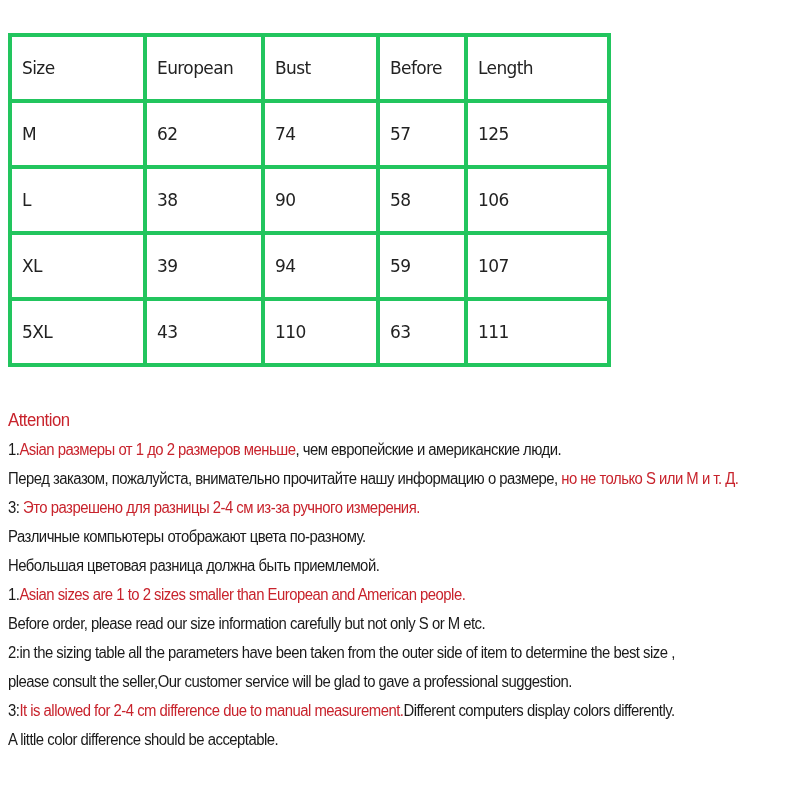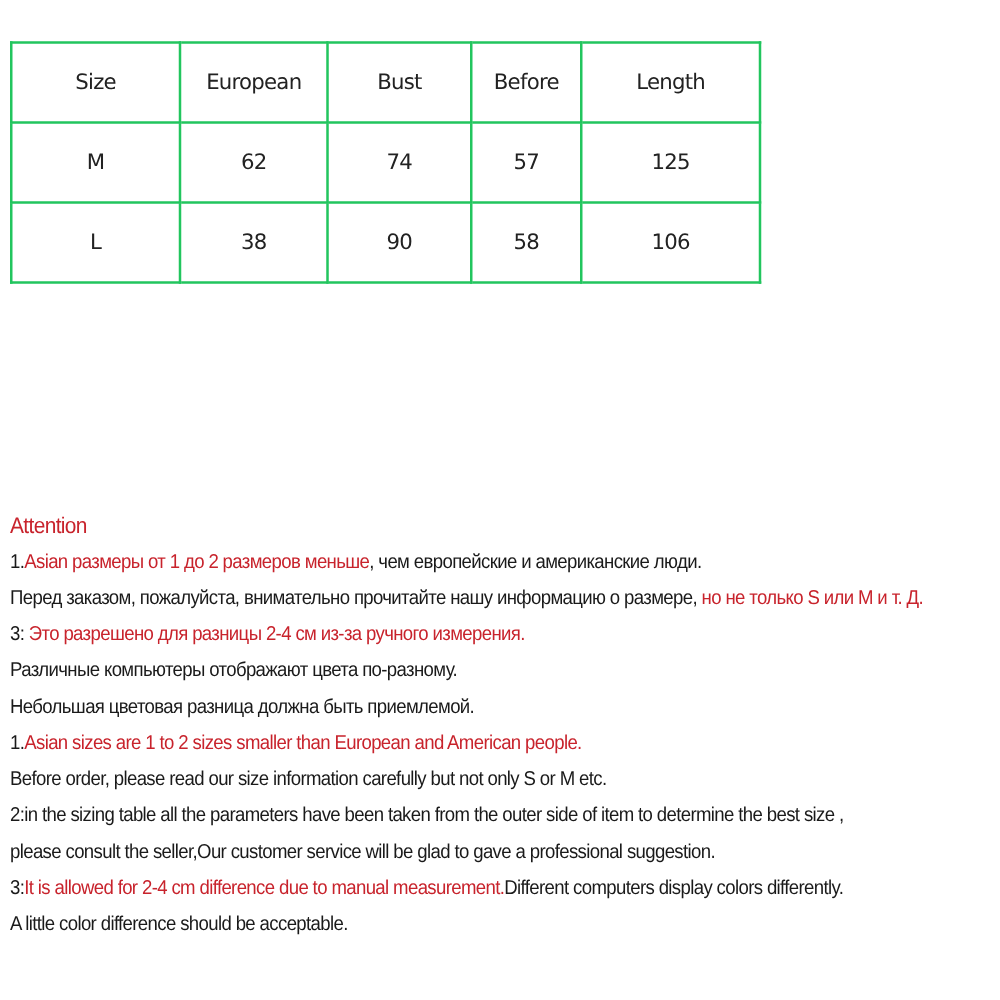--- a/index.html
+++ b/index.html
@@ -20,24 +20,24 @@
     left: 8px;
     top: 33px;
     border-collapse: collapse;
     font-family: "DejaVu Sans", sans-serif;
     font-size: 17px;
     letter-spacing: -0.6px;
     color: #222;
   }
   .size-table th,
   .size-table td {
-    border: 2px solid #22c55e;
+    border: 4px solid #22c55e;
     height: 42px;
     padding: 10px;
-    text-align: center;
+    text-align: left;
     vertical-align: middle;
     font-weight: normal;
   }
   .size-table col.c0 { width: 135px; }
   .size-table col.c1 { width: 118px; }
   .size-table col.c2 { width: 115px; }
   .size-table col.c3 { width: 88px; }
   .size-table col.c4 { width: 143px; }
 
   .notes {
@@ -92,20 +92,34 @@
       <td>57</td>
       <td>125</td>
     </tr>
     <tr>
       <td>L</td>
       <td>38</td>
       <td>90</td>
       <td>58</td>
       <td>106</td>
     </tr>
+    <tr>
+      <td>XL</td>
+      <td>39</td>
+      <td>94</td>
+      <td>59</td>
+      <td>107</td>
+    </tr>
+    <tr>
+      <td>5XL</td>
+      <td>43</td>
+      <td>110</td>
+      <td>63</td>
+      <td>111</td>
+    </tr>
   </tbody>
 </table>
 
 <div class="notes">
   <span class="line attention">Attention</span>
 
   <span class="line">
     <span class="dark">1.</span><span class="red">Asian размеры от 1 до 2 размеров меньше</span><span class="dark">, чем европейские и американские люди.</span>
   </span>
 

